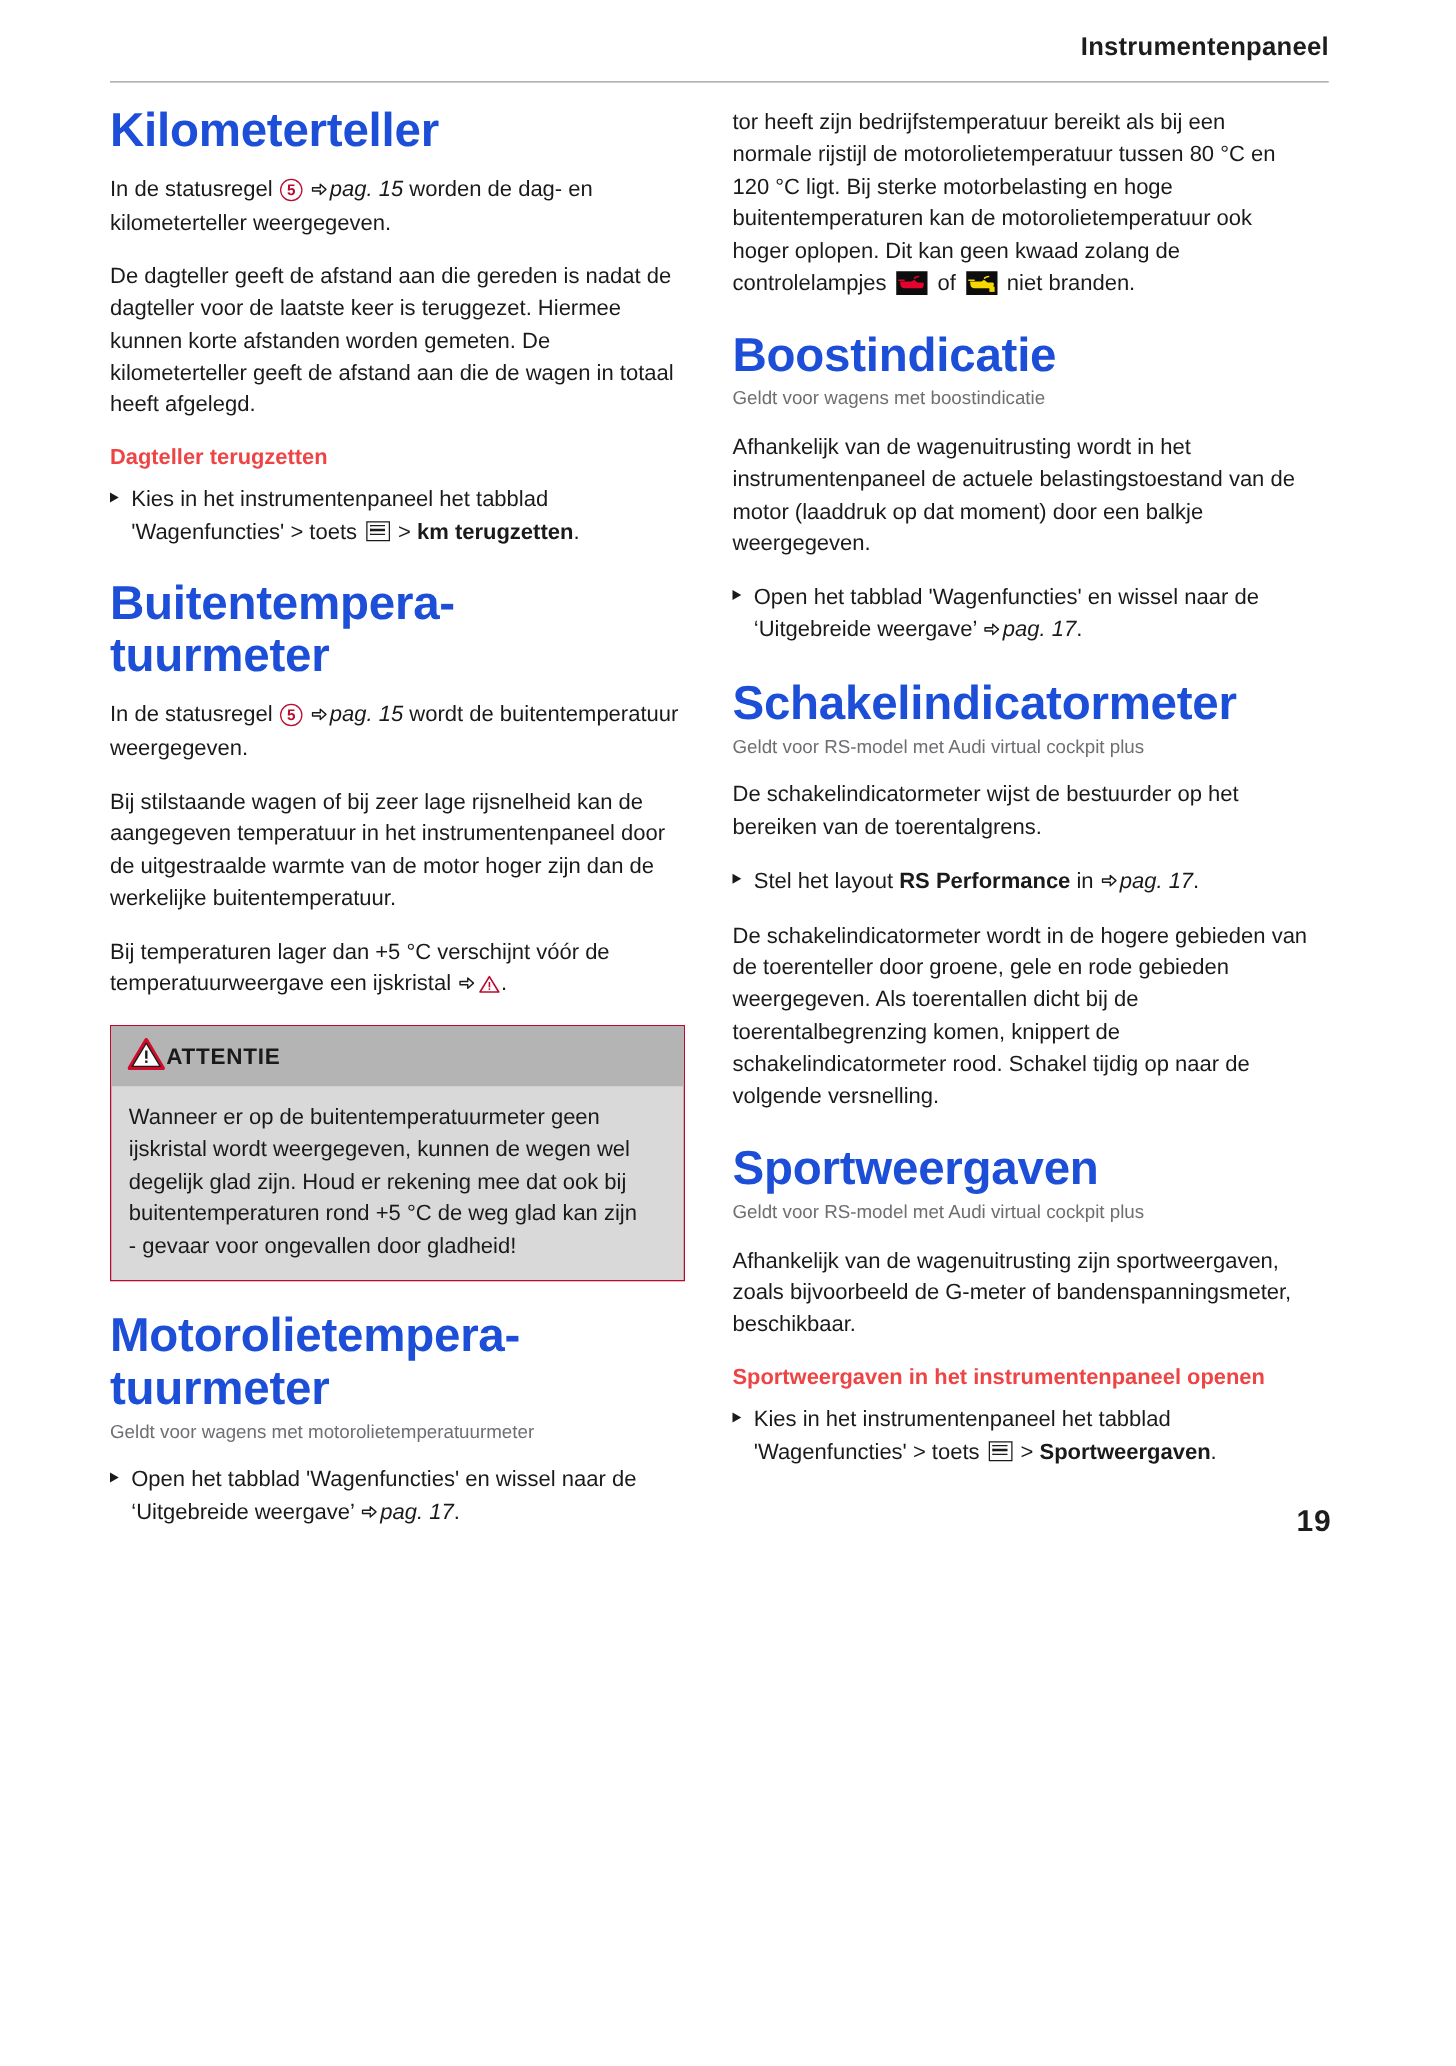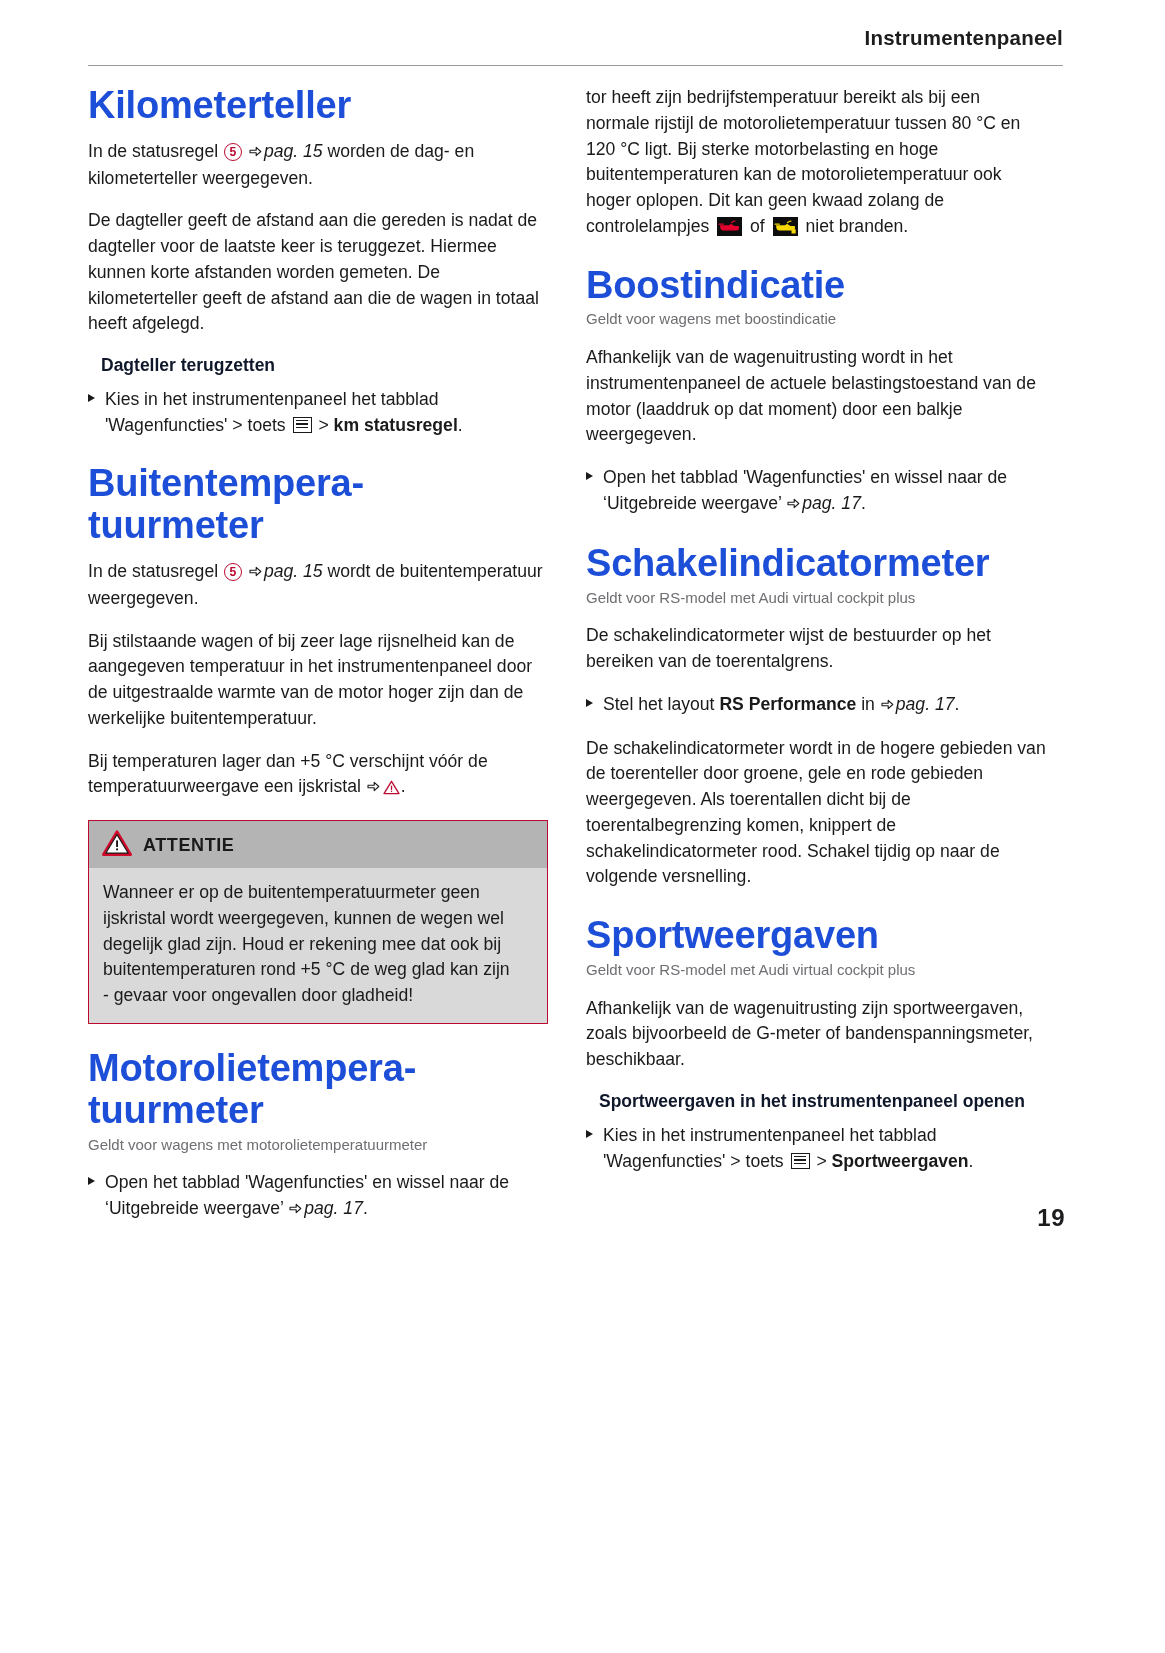--- a/index.html
+++ b/index.html
@@ -88,22 +88,22 @@
   .sec-sub {
     font-size: 15px;
     color: #6e6e73;
     margin: 0 0 16px 0;
     line-height: 1.25;
   }
   h2.subsec {
     font-size: 17.5px;
     font-weight: bold;
     line-height: 1.30;
-    margin: 0 0 10px 13px;
-    color: #0f172a;
+    margin: 0 0 10px 0;
+    color: #ef4444;
   }
   p.body {
     font-size: 17.6px;
     line-height: 1.465;
     margin: 0 0 17px 0;
     color: #1a1a1a;
   }
   p.body.last { margin-bottom: 0; }
   .sp-sm { height: 8px; }
 
@@ -207,21 +207,21 @@
   
   .attbox {
     border: 1.4px solid #bb0a30;
     background: #d9d9d9;
     margin: 4px 0 24px 0;
   }
   .attbox-head {
     background: #b4b4b4;
     display: flex;
     align-items: center;
-    gap: 11px;
+    gap: 1px;
     padding: 9px 13px 8px 13px;
   }
   .attbox-title {
     font-size: 18px;
     font-weight: bold;
     letter-spacing: 0.6px;
     color: #1a1a1a;
   }
   .attbox-body {
     padding: 12px 30px 14px 14px;
@@ -263,21 +263,21 @@
           </svg></span><i class="pag">pag.  15</i>
       <span>worden de dag- en kilometerteller weergegeven.</span></p>
 
     <p class="body">De dagteller geeft de afstand aan die gereden is nadat de dagteller voor de laatste keer is teruggezet. Hiermee kunnen korte afstanden worden gemeten. De kilometerteller geeft de afstand aan die de wagen in totaal heeft afgelegd.</p>
 
     <h2 class="subsec">Dagteller terugzetten</h2>
 
     <ul class="steps">
       <li><span class="bul"></span><span>Kies in het instrumentenpaneel het tabblad 'Wagenfuncties' &gt; toets</span>
         <span class="menu-icon"><i></i><i></i><i></i><b style="top:2.2px"></b><b style="top:5.6px"></b><b style="top:9.0px"></b></span>
-        <span>&gt;</span> <b>km statusregel</b><span>.</span></li>
+        <span>&gt;</span> <b>km terugzetten</b><span>.</span></li>
     </ul>
 
     <div class="sp-sm"></div>
 
     <h1 class="sec"><span style="white-space:pre-line">Buitentempera-
 tuurmeter</span></h1>
 
     <p class="body"><span>In de statusregel</span>
       <span class="circnum">5</span>
       <span class="refarrow"><svg width="13" height="13" viewBox="0 0 13 13">

